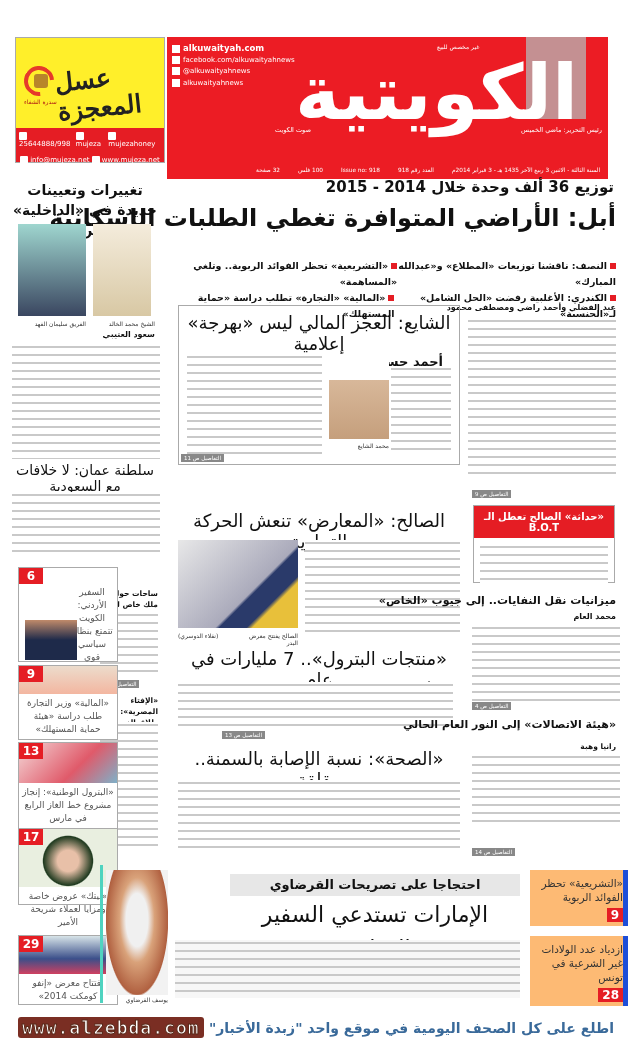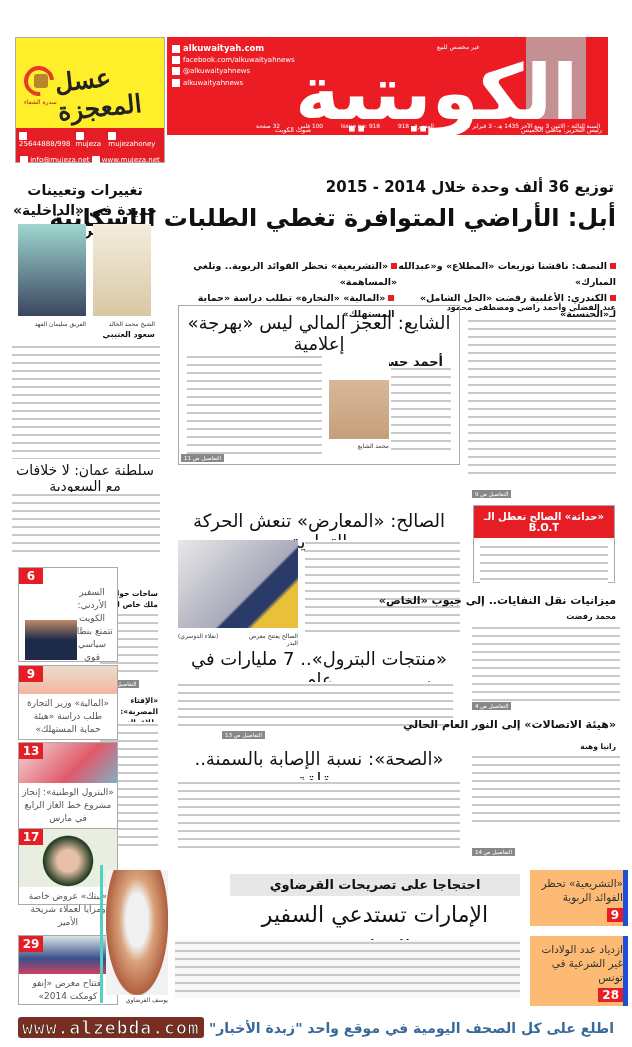--- a/index.html
+++ b/index.html
@@ -9,21 +9,21 @@
 .rtl{direction:rtl;text-align:right}
 .ad{left:15px;top:37px;width:150px;height:126px;border:1px solid #aaa;background:#ffef2a}
 .ad .brand{position:absolute;left:40px;top:25px;font-size:25px;font-weight:bold;color:#222;font-family:"DejaVu Serif",serif;transform:rotate(-6deg)}
 .ad .logo{position:absolute;left:8px;top:28px;width:30px;height:36px}
 .ad .logo .moon{position:absolute;left:0;top:0;width:30px;height:30px;border-radius:50%;border:4px solid #e63a2a;border-right-color:transparent;transform:rotate(40deg)}
 .ad .logo .hex{position:absolute;left:10px;top:8px;width:14px;height:14px;background:#b8862a;border-radius:3px}
 .ad .logo .tag{position:absolute;left:0;top:32px;font-size:6px;color:#b01c14;white-space:nowrap}
 .ad .bar{position:absolute;left:0;bottom:0;width:100%;height:34px;background:#e51d24;color:#fff;font-size:7px}
 .ad .bar .row{display:flex;justify-content:space-around;align-items:center;padding:4px 3px}
 .ad .bar .ic{display:inline-block;width:8px;height:8px;background:#fff;border-radius:1px;margin-right:2px;vertical-align:middle}
-.mast{left:167px;top:37px;width:441px;height:98px;background:#ec1c24;color:#fff}
+.mast{left:167px;top:37px;width:441px;height:142px;background:#ec1c24;color:#fff}
 .mast .social{position:absolute;left:5px;top:6px;font-size:7px;line-height:11.5px}
 .mast .social div{white-space:nowrap}
 .mast .social .ic{display:inline-block;width:8px;height:8px;background:#fff;margin-right:3px;vertical-align:middle}
 .mast .social .first{font-size:8.5px;font-weight:bold}
 .mast .title{position:absolute;right:30px;top:8px;font-size:76px;font-weight:bold;font-family:"DejaVu Sans",sans-serif;letter-spacing:-2px;line-height:96px}
 .mast .greybox{position:absolute;right:22px;top:0;width:60px;height:82px;background:#b7b7b7;opacity:.75}
 .mast .free{position:absolute;left:270px;top:6px;font-size:6px}
 .mast .editor{position:absolute;right:6px;top:89px;font-size:6.5px}
 .mast .voice{position:absolute;left:108px;top:89px;font-size:6.5px}
 .mast .info{position:absolute;right:8px;bottom:6px;font-size:5.8px;display:flex;gap:18px;direction:rtl;white-space:nowrap}
@@ -141,21 +141,21 @@
   <div style="margin:6px;height:40px;background:repeating-linear-gradient(#fff 0 2px,#c9c9c9 2px 4px,#fff 4px 8px)"></div>
 </div>
 
 <div class="abs sec-head" style="left:178px;top:510px;width:282px;font-size:18px">الصالح: «المعارض» تنعش الحركة التجارية</div>
 <div class="abs" style="left:178px;top:540px;width:120px;height:88px;background:linear-gradient(135deg,#e8e8e8,#aab 60%,#2a3a6a 62%,#2a3a6a 75%,#e8c03a 78%)"></div>
 <div class="abs cap rtl" style="left:240px;top:632px;width:58px">الصالح يفتتح معرض البدر</div>
 <div class="abs cap" style="left:178px;top:632px">(نقلاء الدوسري)</div>
 <div class="abs" style="left:305px;top:540px;width:155px;height:95px;background:repeating-linear-gradient(#fff 0 2px,#c9c9c9 2px 4px,#fff 4px 8px)"></div>
 
 <div class="abs rtl" style="right:16px;top:594px;font-size:11px;font-weight:bold">ميزانيات نقل النفايات.. إلى جيوب «الخاص»</div>
-<div class="abs rtl" style="right:16px;top:612px;font-size:8px;font-weight:bold">محمد رفضت</div>
+<div class="abs rtl" style="right:16px;top:612px;font-size:8px;font-weight:bold">محمد العام</div>
 <div class="abs" style="left:472px;top:625px;width:148px;height:80px;background:repeating-linear-gradient(#fff 0 2px,#c9c9c9 2px 4px,#fff 4px 8px)"></div>
 <div class="abs more" style="left:472px;top:702px">التفاصيل ص 4</div>
 
 <div class="abs sec-head" style="left:178px;top:648px;width:282px;font-size:18px">«منتجات البترول».. 7 مليارات في عام</div>
 <div class="abs rtl" style="right:180px;top:680px;font-size:7.5px;font-weight:bold">عمر راشد</div>
 <div class="abs" style="left:178px;top:682px;width:275px;height:50px;background:repeating-linear-gradient(#fff 0 2px,#c9c9c9 2px 4px,#fff 4px 8px)"></div>
 <div class="abs more" style="left:222px;top:731px">التفاصيل ص 13</div>
 
 <div class="abs rtl" style="right:16px;top:718px;font-size:11px;font-weight:bold">«هيئة الاتصالات» إلى النور العام الحالي</div>
 <div class="abs rtl" style="right:16px;top:742px;font-size:7.5px;font-weight:bold">رانيا وهبة</div>

